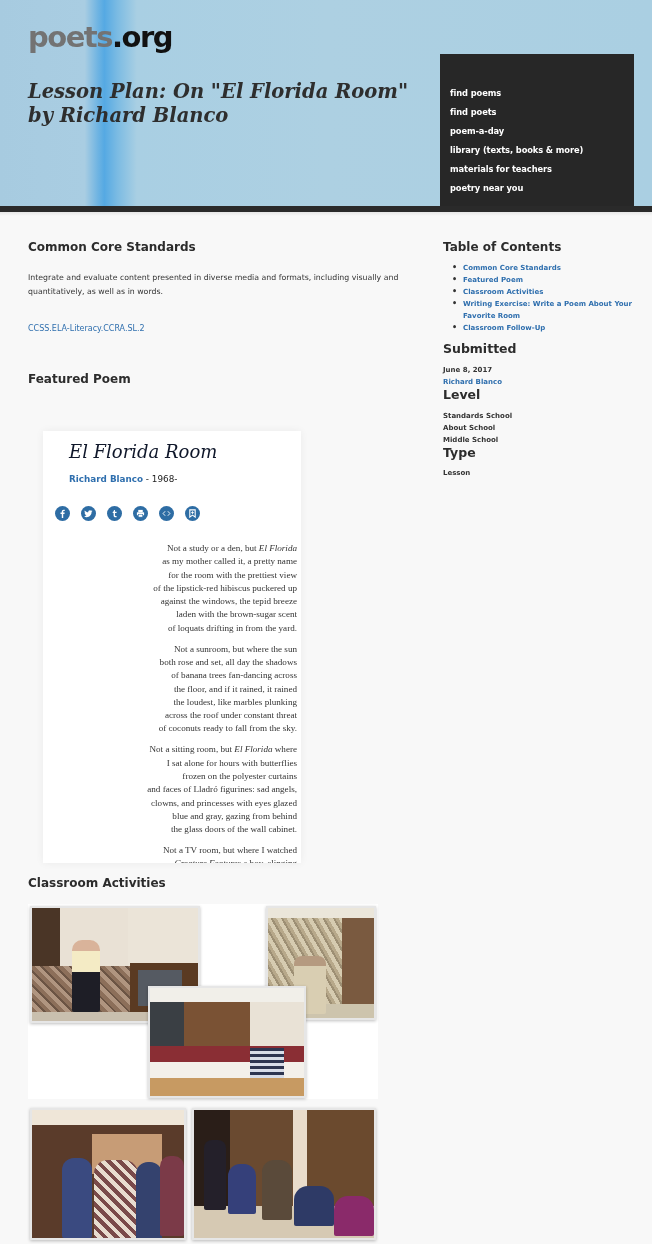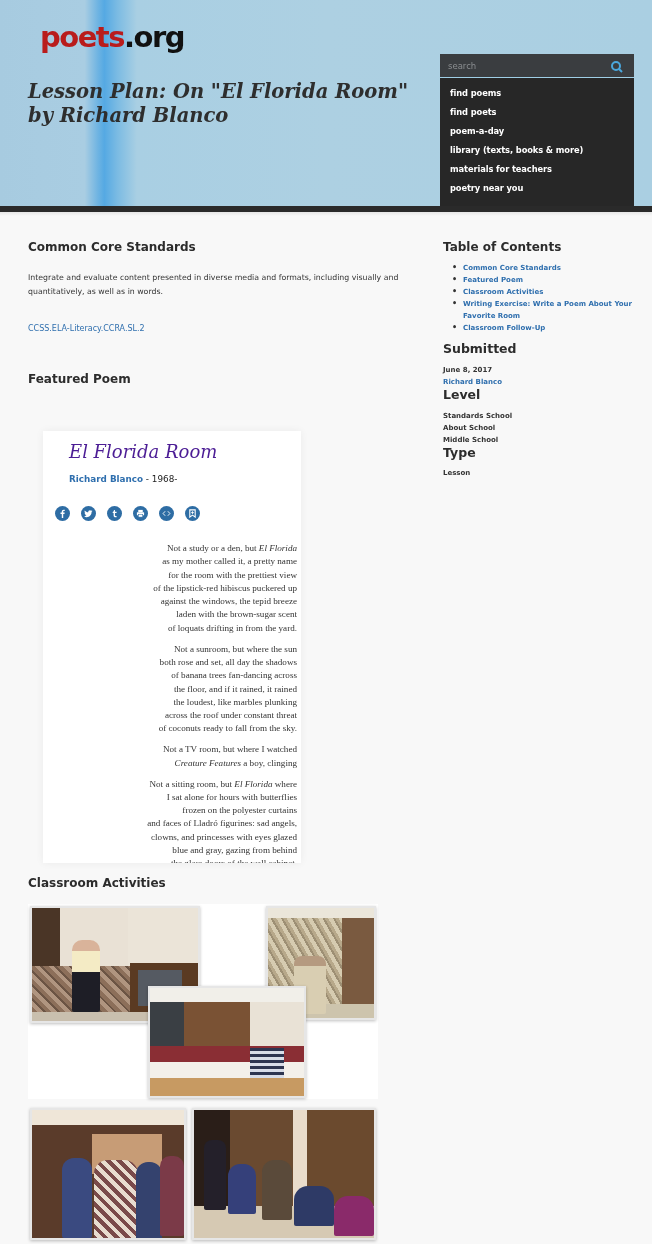--- a/index.html
+++ b/index.html
@@ -8,21 +8,21 @@
 
   
   .hero {
     position: absolute; left: 0; top: 0; width: 652px; height: 206px;
     background: linear-gradient(90deg, #a7cbe0 0%, #a9cde2 13%, #6fb4e2 15%, #55a9e3 16%, #7bbbe3 18%, #a9cfe3 21%, #add0e2 50%, #aacfe2 100%);
   }
   .hero-bar { position: absolute; left: 0; top: 206px; width: 652px; height: 6px; background: #2a2a2a; }
   .hero-shadow { position: absolute; left: 0; top: 212px; width: 652px; height: 4px; background: linear-gradient(#e6e6e6, #f8f8f8); }
 
   .logo { position: absolute; left: 28px; top: 20px; font-family: "DejaVu Sans", sans-serif; font-weight: bold; font-size: 29px; letter-spacing: -1.5px; line-height: 34px; }
-  .logo .a { color: #b91c1c; margin-left: 12px; }
+  .logo .a { color: #737373; }
   .logo .b { color: #111111; }
 
   .page-title { position: absolute; left: 28px; top: 80px; width: 390px; font-family: "DejaVu Serif", serif; font-style: italic; font-size: 19.5px; line-height: 24px; color: #2e2e2e; }
 
   .nav-panel { position: absolute; left: 440px; top: 54px; width: 194px; height: 152px; background: #272727; }
   .search-box { position: absolute; left: 0; top: 0; width: 194px; height: 24px; background: #3a3d40; border-bottom: 1px solid #9fcfe6; }
   .search-input { position: absolute; left: 8px; top: 4px; width: 150px; height: 16px; border: 0; background: transparent; font-family: "DejaVu Sans", sans-serif; font-size: 8.5px; color: #ddd; outline: none; }
   .search-input::placeholder { color: #8a8d90; }
   .search-icon { position: absolute; left: 170px; top: 5px; width: 14px; height: 14px; }
   .nav-list { position: absolute; left: 10px; top: 32px; list-style: none; }
@@ -31,21 +31,21 @@
   
   .h2 { font-family: "DejaVu Sans", sans-serif; font-weight: bold; color: #2c2c2c; }
   .sec-ccs { position: absolute; left: 28px; top: 240px; font-size: 12px; }
   .std { position: absolute; left: 28px; width: 395px; font-size: 7.8px; line-height: 14px; color: #333; }
   .std .code { color: #2f6fae; display: block; font-size: 8px; }
   .std-1 { top: 271px; }
   .std-2 { top: 322px; }
   .sec-featured { position: absolute; left: 28px; top: 372px; font-size: 12px; }
 
   .poem-card { position: absolute; left: 43px; top: 431px; width: 258px; height: 432px; background: #ffffff; box-shadow: 0 0 8px rgba(0,0,0,0.06); overflow: hidden; }
-  .poem-title { position: absolute; left: 26px; top: 10px; font-family: "DejaVu Serif", serif; font-style: italic; font-size: 18px; color: #4c1d95; white-space: nowrap; }
+  .poem-title { position: absolute; left: 26px; top: 10px; font-family: "DejaVu Serif", serif; font-style: italic; font-size: 18px; color: #0f172a; white-space: nowrap; }
   .poem-byline { position: absolute; left: 26px; top: 43px; font-size: 8.8px; color: #222; white-space: nowrap; }
   .poem-byline .author { color: #2f6fae; font-weight: bold; }
   .share-row { position: absolute; left: 12px; top: 75px; display: flex; gap: 11px; }
   .share { width: 15px; height: 15px; border-radius: 50%; background: #2e6da4; display: flex; align-items: center; justify-content: center; }
   .share svg { width: 9px; height: 9px; }
   .poem-body { position: absolute; left: 14px; top: 111px; width: 240px; font-family: "Liberation Serif", serif; font-size: 9.1px; line-height: 13.3px; color: #333; }
   .stanza { margin-bottom: 7.6px; text-align: right; }
   .stanza div { white-space: nowrap; }
 
   .sec-activities { position: absolute; left: 28px; top: 876px; font-size: 12px; }
@@ -106,29 +106,20 @@
 <div class="hero-bar"></div>
 <div class="hero-shadow"></div>
 
 <a class="logo">
   <span class="a">poets</span><span class="b">.org</span>
 </a>
 
 <h1 class="page-title">Lesson Plan: On "El Florida Room" by Richard Blanco</h1>
 
 <nav class="nav-panel">
-  <div class="search-box">
-    <input class="search-input" type="text" placeholder="search" style="">
-    <span class="search-icon">
-      <svg viewBox="0 0 14 14" width="14" height="14">
-          <circle cx="6" cy="6" r="4" fill="none" stroke="#4aa8de" stroke-width="2"></circle>
-          <line x1="9" y1="9" x2="12" y2="12" stroke="#4aa8de" stroke-width="2"></line>
-        </svg>
-    </span>
-  </div>
   <ul class="nav-list">
     <li>find poems</li>
     <li>find poets</li>
     <li>poem-a-day</li>
     <li>library (texts, books &amp; more)</li>
     <li>materials for teachers</li>
     <li>poetry near you</li>
   </ul>
 </nav>
 
@@ -196,31 +187,31 @@
       <div class="stanza">
         <div>Not a sunroom, but where the sun</div>
         <div>both rose and set, all day the shadows</div>
         <div>of banana trees fan-dancing across</div>
         <div>the floor, and if it rained, it rained</div>
         <div>the loudest, like marbles plunking</div>
         <div>across the roof under constant threat</div>
         <div>of coconuts ready to fall from the sky.</div>
       </div>
       <div class="stanza">
-        <div>Not a TV room, but where I watched</div>
-        <div><em>Creature Features</em> a boy, clinging</div>
-      </div>
-      <div class="stanza">
         <div>Not a sitting room, but <em>El Florida</em> where</div>
         <div>I sat alone for hours with butterflies</div>
         <div>frozen on the polyester curtains</div>
         <div>and faces of Lladró figurines: sad angels,</div>
         <div>clowns, and princesses with eyes glazed</div>
         <div>blue and gray, gazing from behind</div>
         <div>the glass doors of the wall cabinet.</div>
+      </div>
+      <div class="stanza">
+        <div>Not a TV room, but where I watched</div>
+        <div><em>Creature Features</em> a boy, clinging</div>
       </div>
     </div>
 </div>
 
 <h2 class="h2 sec-activities">Classroom Activities</h2>
 
 <div class="collage">
   <div class="photo p1" title="Woman seated on patterned sofa next to console TV">
     <div class="sofa"></div>
       <div class="tv">

